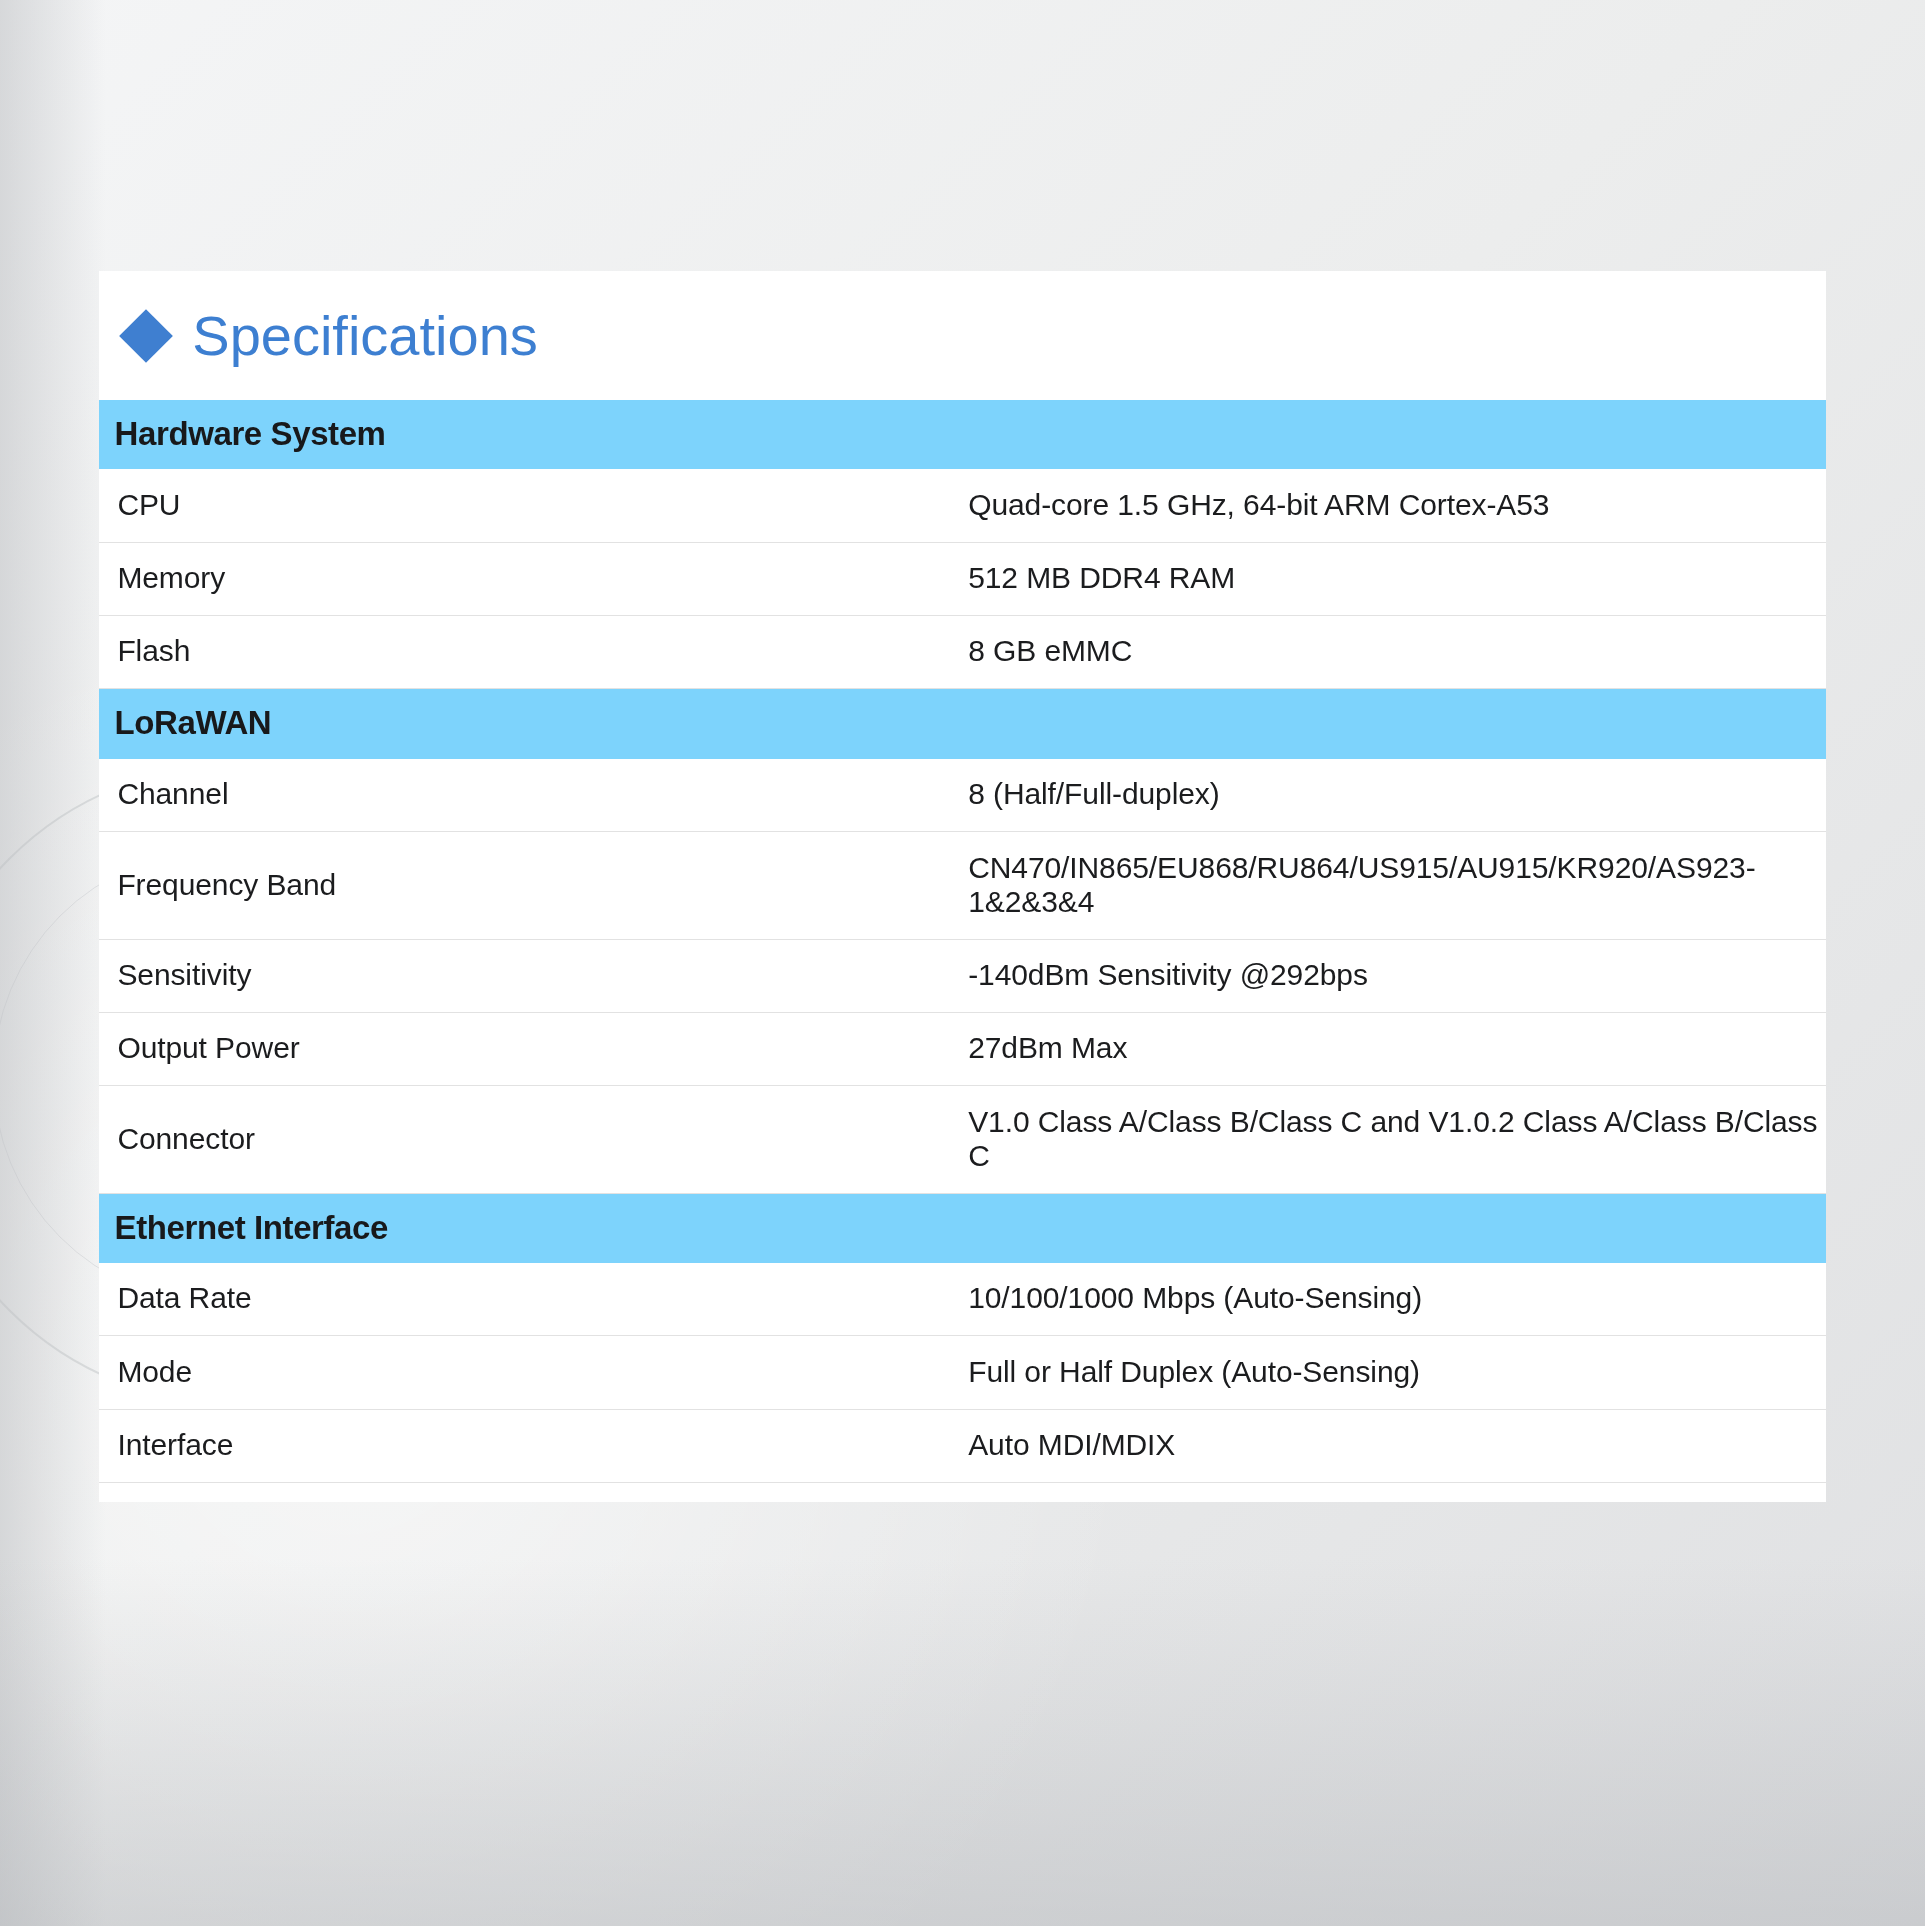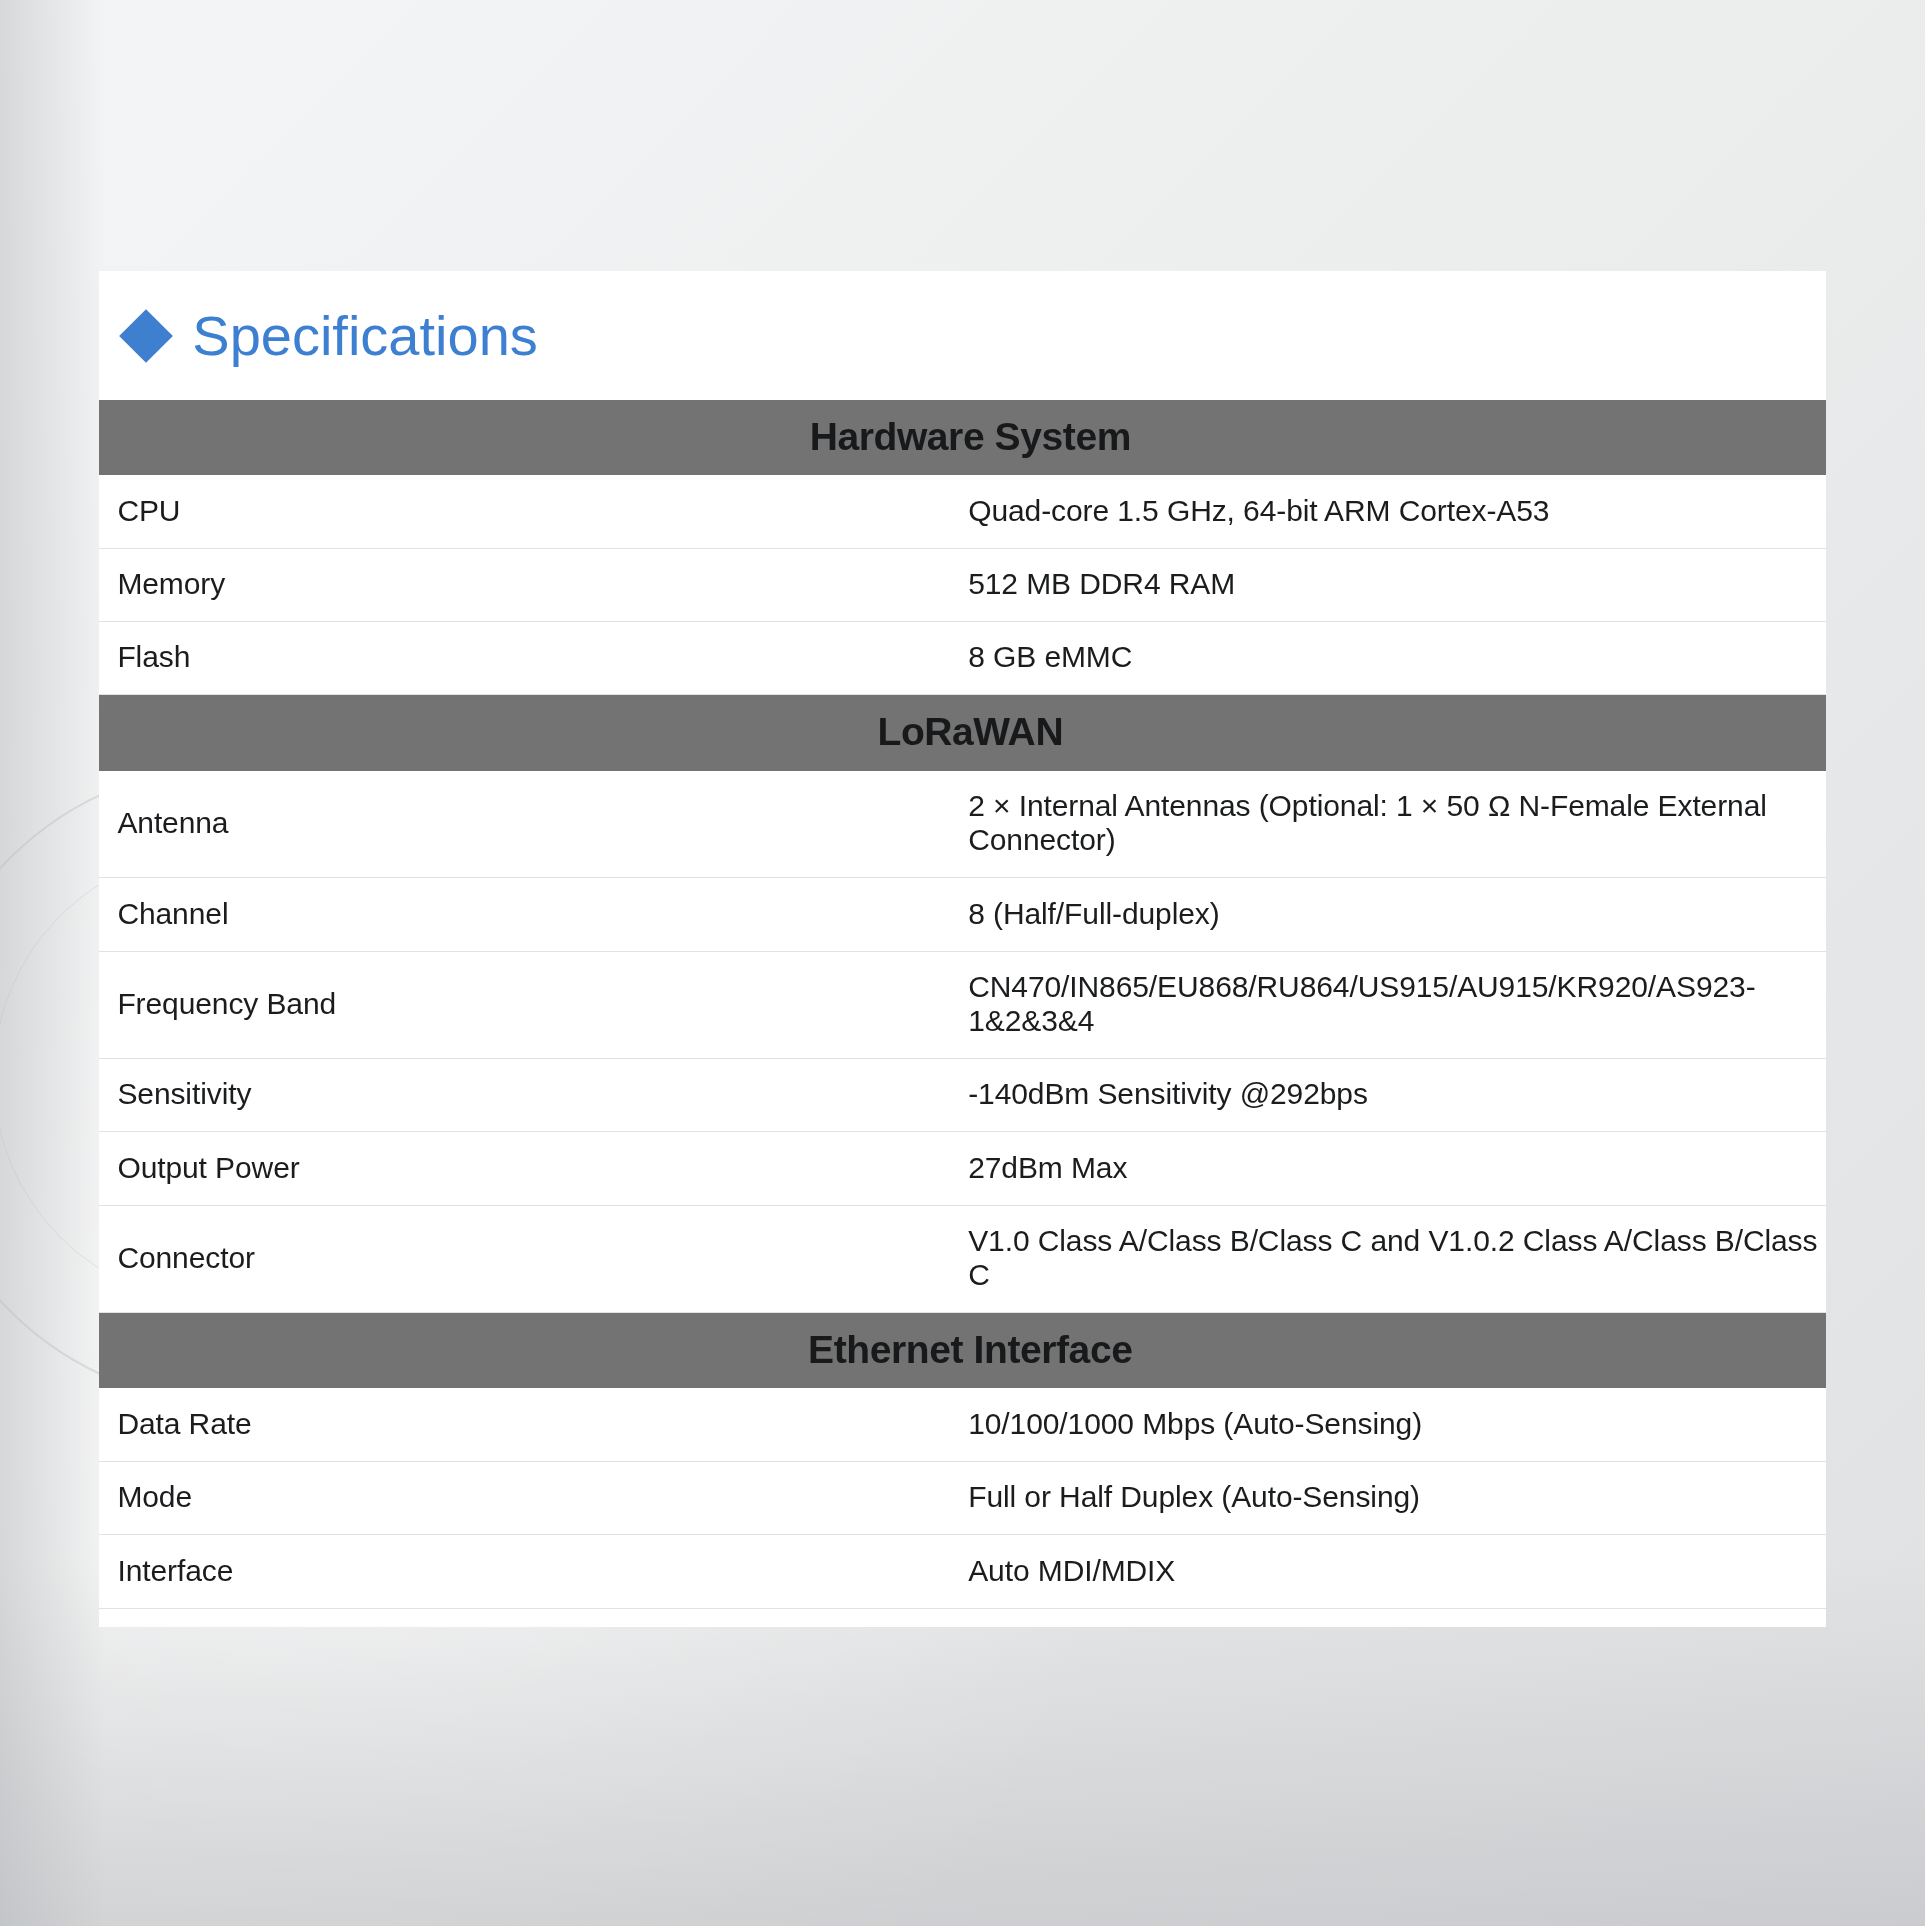--- a/index.html
+++ b/index.html
@@ -89,27 +89,26 @@
     font-weight: 400;
     line-height: 1;
   }
 
   table.spec-table {
     width: 100%;
     border-collapse: collapse;
     table-layout: fixed;
   }
   table.spec-table tr.section-row td {
-    background: #737373;
-    font-size: 39px;
+    background: #7dd3fc;
+    font-size: 33px;
     font-weight: bold;
     color: #18191b;
     padding: 15px 0 16.3px 15.6px;
     letter-spacing: -0.4px;
-    text-align: center;
   }
   table.spec-table tr.item-row td {
     border-bottom: 1.4px solid #e2e2e2;
     font-size: 30px;
     color: #1b1c1e;
     padding: 18.4px 0 20px 0;
     vertical-align: middle;
     letter-spacing: -0.1px;
   }
   td.key-cell {
@@ -156,24 +155,20 @@
           <td class="val-cell">512 MB DDR4 RAM</td>
         </tr>
         <tr class="item-row">
           <td class="key-cell">Flash</td>
           <td class="val-cell">8 GB eMMC</td>
         </tr>
         <tr class="section-row">
           <td colspan="2">LoRaWAN</td>
         </tr>
         <tr class="item-row">
-          <td class="key-cell">Antenna</td>
-          <td class="val-cell">2 × Internal Antennas (Optional: 1 × 50 Ω N-Female External Connector)</td>
-        </tr>
-        <tr class="item-row">
           <td class="key-cell">Channel</td>
           <td class="val-cell">8 (Half/Full-duplex)</td>
         </tr>
         <tr class="item-row">
           <td class="key-cell">Frequency Band</td>
           <td class="val-cell">CN470/IN865/EU868/RU864/US915/AU915/KR920/AS923-1&amp;2&amp;3&amp;4</td>
         </tr>
         <tr class="item-row">
           <td class="key-cell">Sensitivity</td>
           <td class="val-cell">-140dBm Sensitivity @292bps</td>

